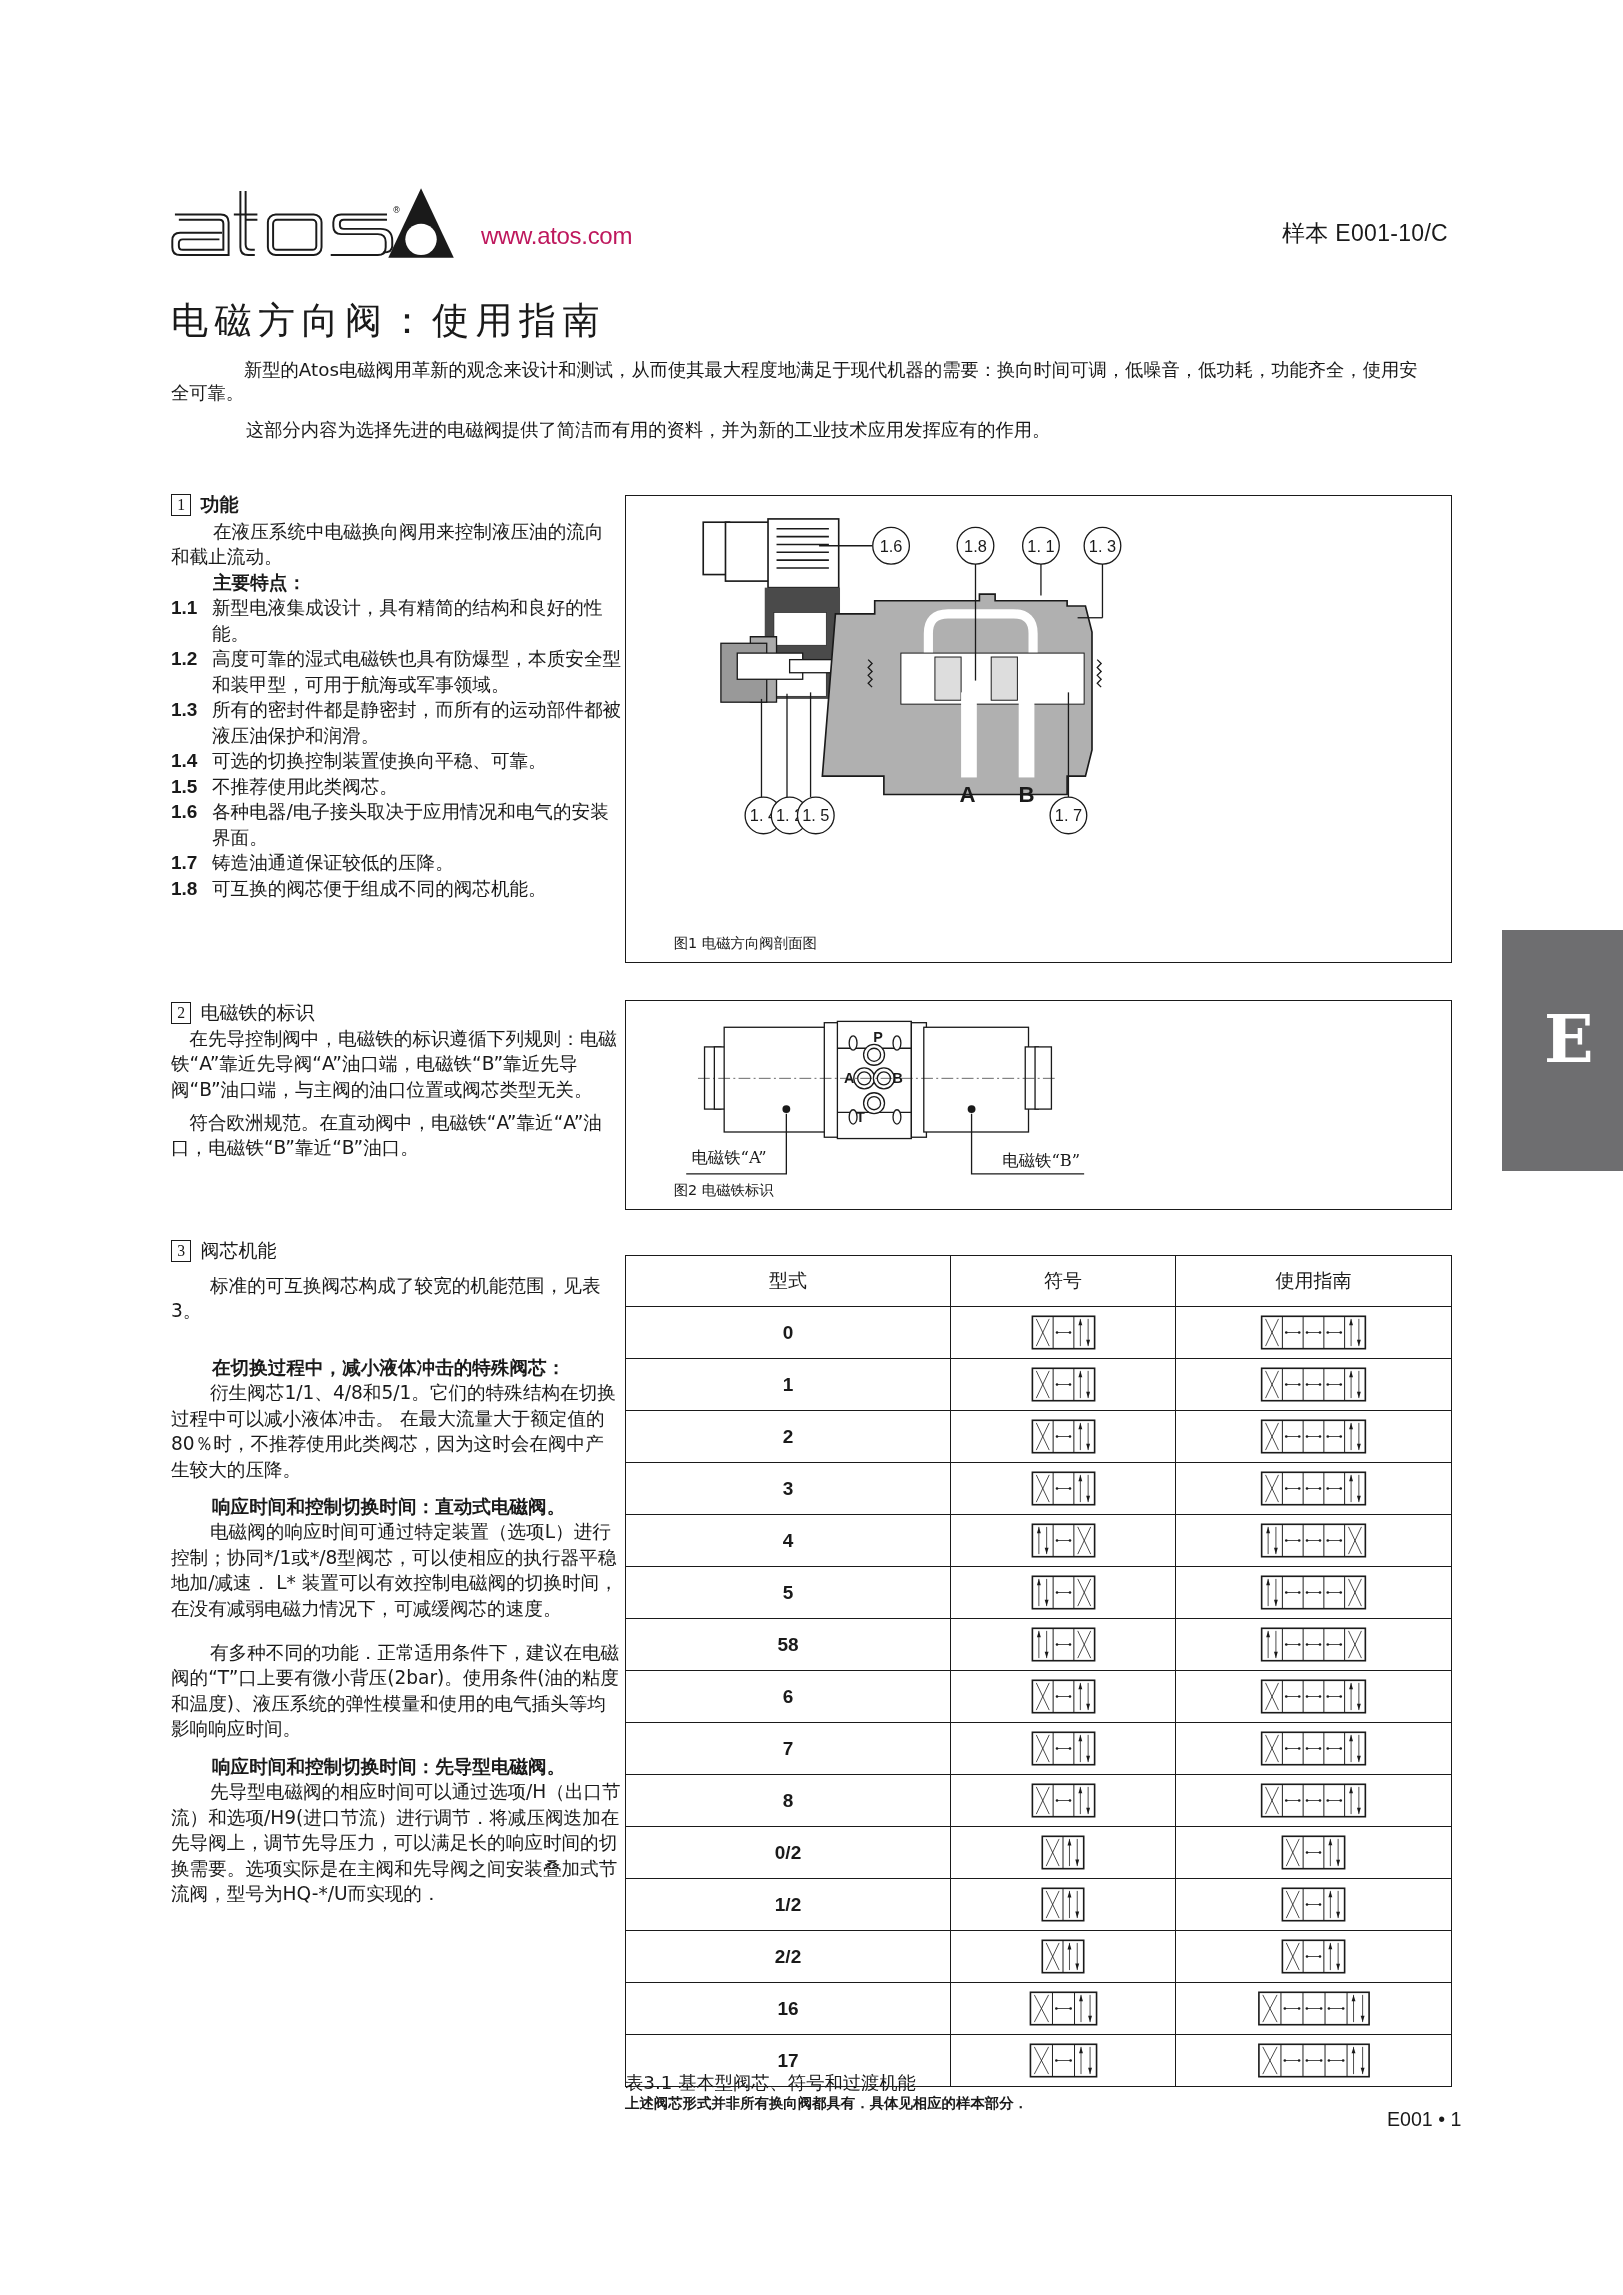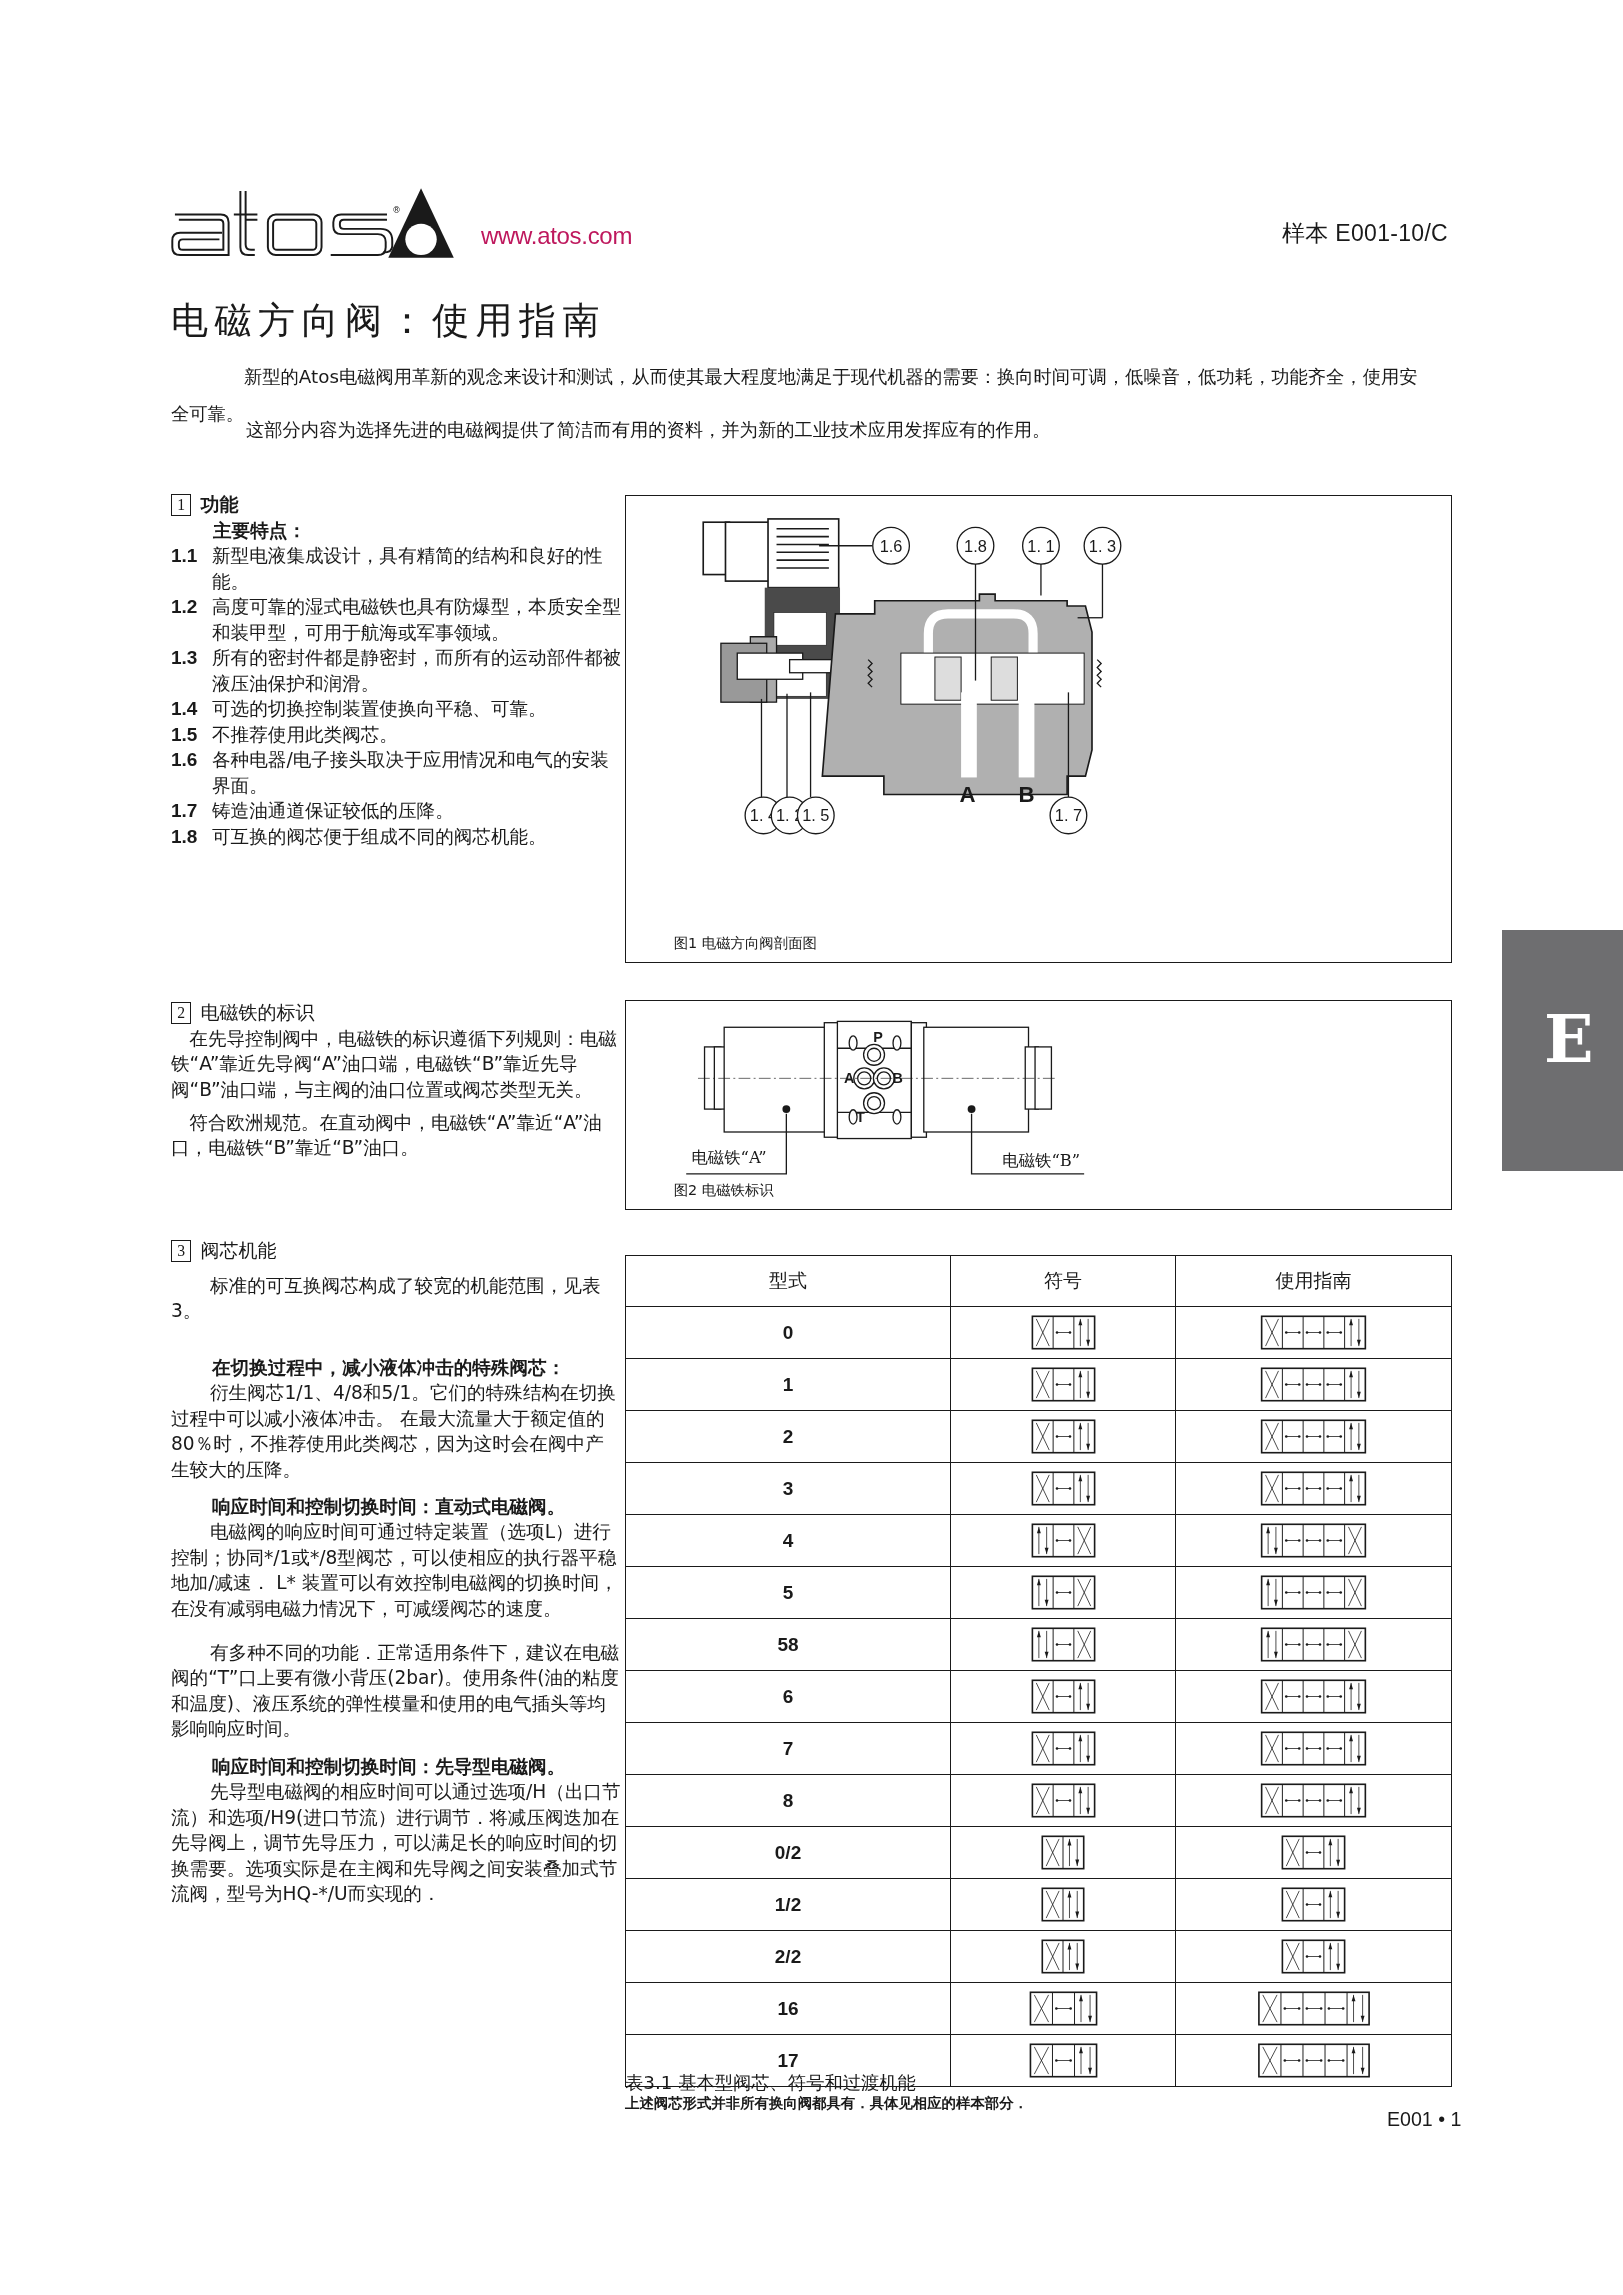--- a/index.html
+++ b/index.html
@@ -5,21 +5,21 @@
   html, body { margin:0; padding:0; background:#ffffff; }
   body { width:1623px; height:2295px; position:relative; overflow:hidden;
          font-family:"DejaVu Sans", "Liberation Sans", sans-serif; color:#1a1a1a; }
   .abs { position:absolute; }
   
   #logo { left:171px; top:187px; width:288px; height:72px; }
   #website { left:481px; top:222px; font-family:"Liberation Sans", sans-serif; font-size:24px; color:#be185d; letter-spacing:-0.3px; }
   #doccode { right:175px; top:218px; font-size:23px; font-family:"Liberation Sans", sans-serif; letter-spacing:0.3px; }
   #title { left:171px; top:296px; font-size:37px; letter-spacing:6.5px; font-weight:normal; font-family:"DejaVu Sans", sans-serif; }
   .intro { font-size:18.3px; line-height:26px; }
-  #intro1 { left:171px; top:358px; width:1263px; text-indent:73px; line-height:37px; }
+  #intro1 { left:171px; top:358px; width:1263px; text-indent:73px; line-height:23px; }
   #intro2 { left:246px; top:417px; width:1197px; }
   
   .col-left { left:171px; width:451px; font-size:18.6px; line-height:25.5px; }
   .sec-head { font-size:19px; display:flex; align-items:center; gap:9.2px; }
   .sec-num { display:inline-block; width:18.3px; height:19.6px; border:1.3px solid #1a1a1a; text-align:center; line-height:19.6px; font-size:15.7px; font-family:"Liberation Serif", serif; }
   .bold { font-weight:bold; }
   .para { text-indent:39px; }
   .feat { display:flex; }
   .feat .num { width:41px; flex:none; font-family:"Liberation Sans", sans-serif; font-weight:bold; font-size:19px; }
   .feat .txt { flex:1; }
@@ -78,20 +78,21 @@
 
 <div id="sidetab" class="abs">
   <span>E</span>
 </div>
 
 <div class="abs col-left" style="top:492px;">
   <div class="sec-head">
     <span class="sec-num">1</span>
     <span class="bold">功能</span>
   </div>
+  <div class="para" style="text-indent:42px; margin-top:1.3px;">在液压系统中电磁换向阀用来控制液压油的流向和截止流动。</div>
   <div class="bold" style="padding-left:42px;">主要特点：</div>
   <div>
     <div class="feat">
         <span class="num">1.1</span>
         <span class="txt">新型电液集成设计，具有精简的结构和良好的性能。</span>
       </div>
     <div class="feat">
         <span class="num">1.2</span>
         <span class="txt">高度可靠的湿式电磁铁也具有防爆型，本质安全型和装甲型，可用于航海或军事领域。</span>
       </div>

